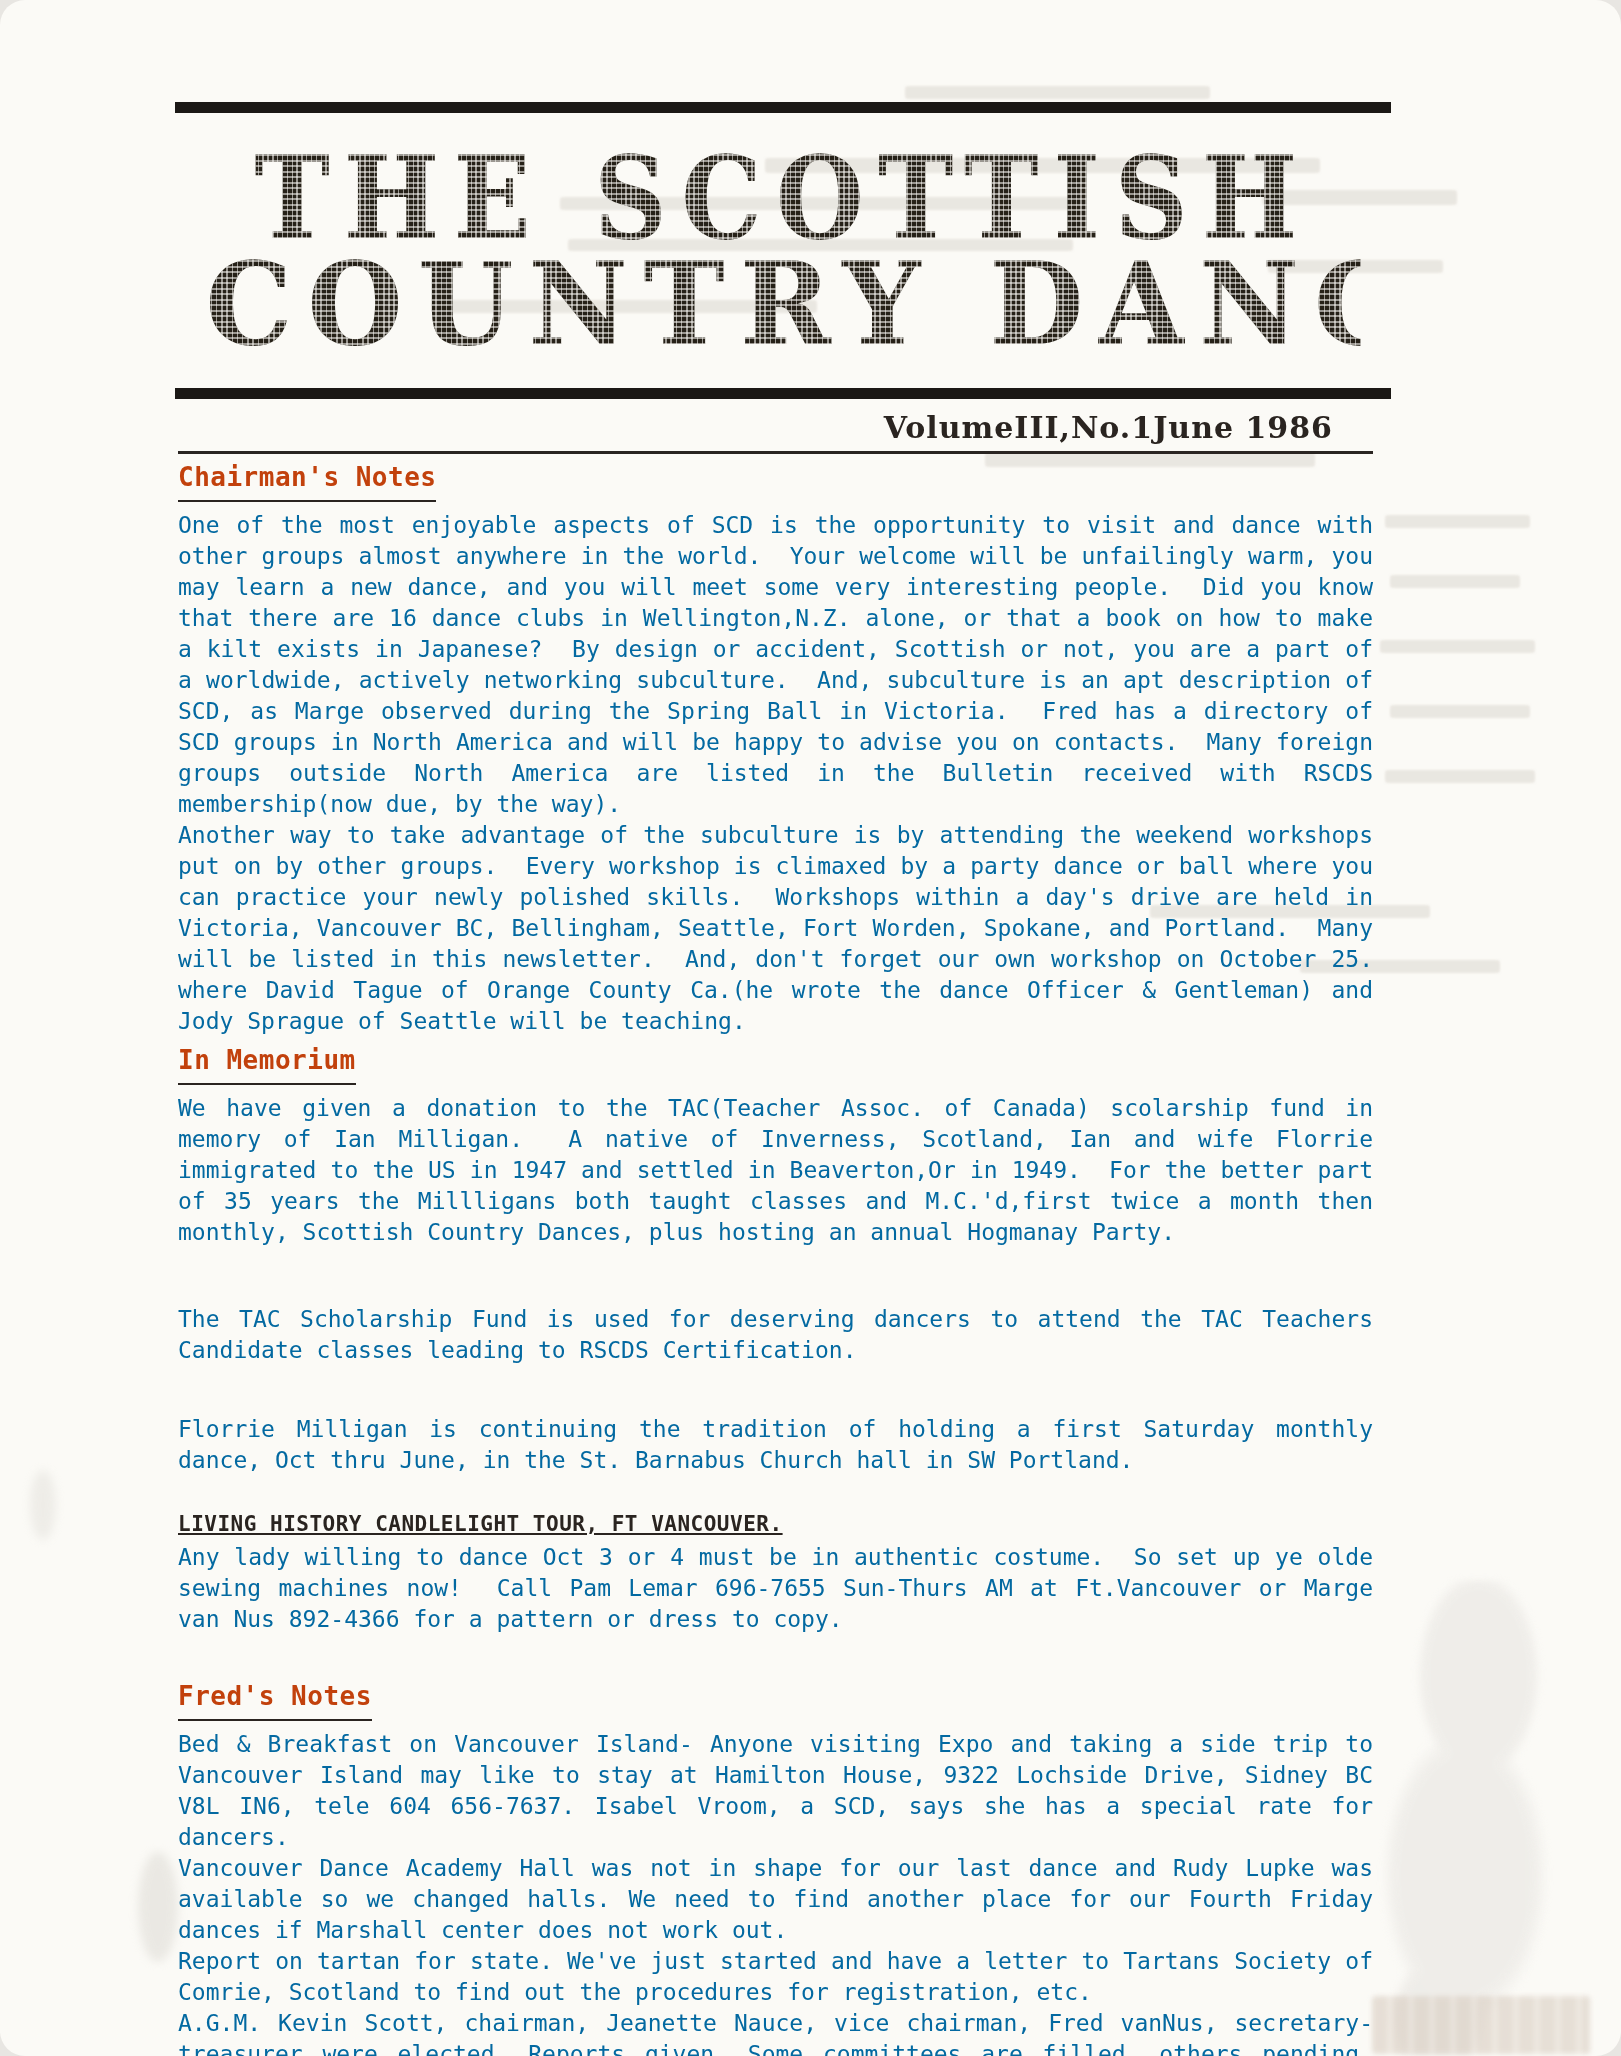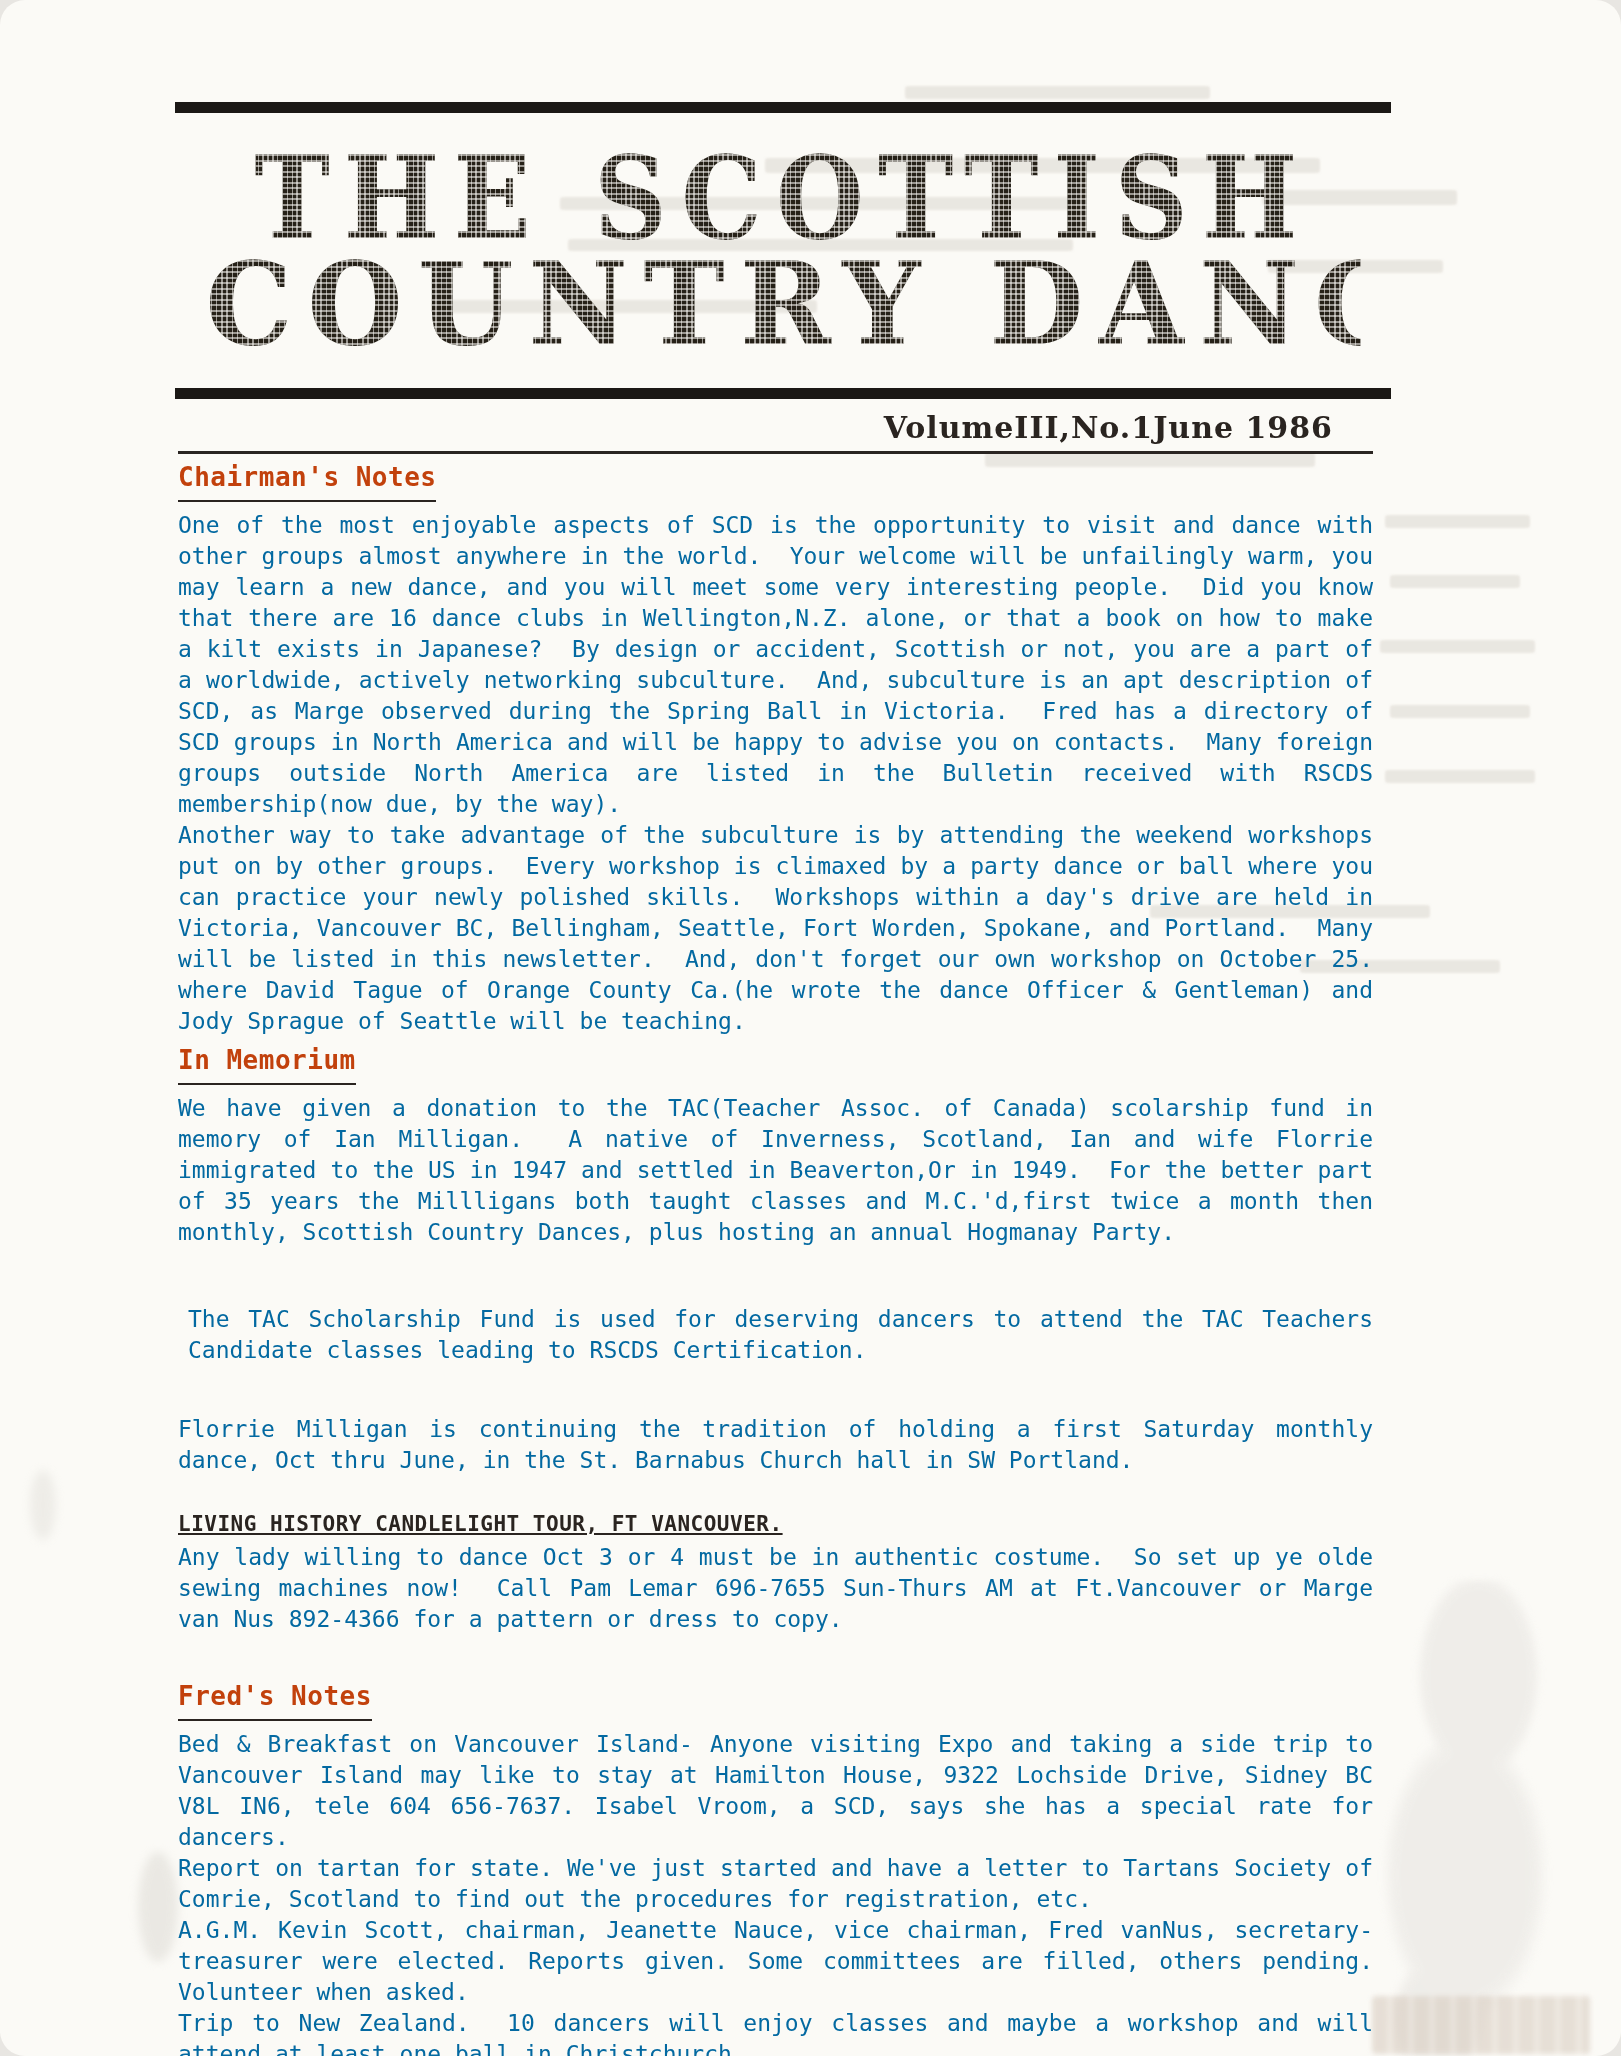--- a/index.html
+++ b/index.html
@@ -49,21 +49,21 @@
     display:table;
     border-bottom:2.5px solid #2a2420;padding-bottom:8px;
   }
   h3.caps{
     font-size:21px;font-weight:bold;margin:36px 0 6px;color:#2a2420;letter-spacing:.5px;text-decoration:underline;
   }
   p{
     margin:0;font-size:23px;line-height:31px;
     text-align:justify;white-space:pre-wrap;color:#0369a1;
   }
-  .gap-lg{margin-top:56px;margin-left:10px;}
+  .gap-lg{margin-top:56px;}
   .gap-md{margin-top:48px;}
   .gap-xl{margin-top:74px;}
   
   .ghost{
     position:absolute;background:#d9d5cd;opacity:.5;border-radius:3px;
     filter:blur(1.2px);
   }
   .ghost-figure{
     position:absolute;left:1330px;top:1580px;width:270px;height:476px;opacity:.8;
     background:
@@ -127,18 +127,19 @@
     <h2>In Memorium</h2>
     <p>We have given a donation to the TAC(Teacher Assoc. of Canada) scolarship fund in memory of Ian Milligan.  A native of Inverness, Scotland, Ian and wife Florrie immigrated to the US in 1947 and settled in Beaverton,Or in 1949.  For the better part of 35 years the Millligans both taught classes and M.C.'d,first twice a month then monthly, Scottish Country Dances, plus hosting an annual Hogmanay Party.</p>
     <p class="gap-lg">The TAC Scholarship Fund is used for deserving dancers to attend the TAC Teachers Candidate classes leading to RSCDS Certification.</p>
     <p class="gap-md">Florrie Milligan is continuing the tradition of holding a first Saturday monthly dance, Oct thru June, in the St. Barnabus Church hall in SW Portland.</p>
 
     <h3 class="caps">LIVING HISTORY CANDLELIGHT TOUR, FT VANCOUVER.</h3>
     <p>Any lady willing to dance Oct 3 or 4 must be in authentic costume.  So set up ye olde sewing machines now!  Call Pam Lemar 696-7655 Sun-Thurs AM at Ft.Vancouver or Marge van Nus 892-4366 for a pattern or dress to copy.</p>
 
     <h2 class="gap-xl" style="margin-top:46px;">Fred's Notes</h2>
     <p>Bed &amp; Breakfast on Vancouver Island- Anyone visiting Expo and taking a side trip to Vancouver Island may like to stay at Hamilton House, 9322 Lochside Drive, Sidney BC V8L IN6, tele 604 656-7637. Isabel Vroom, a SCD, says she has a special rate for dancers.</p>
+    <p>Vancouver Dance Academy Hall was not in shape for our last dance and Rudy Lupke was available so we changed halls. We need to find another place for our Fourth Friday dances if Marshall center does not work out.</p>
     <p>Report on tartan for state. We've just started and have a letter to Tartans Society of Comrie, Scotland to find out the procedures for registration, etc.</p>
     <p>A.G.M. Kevin Scott, chairman, Jeanette Nauce, vice chairman, Fred vanNus, secretary-treasurer were elected. Reports given. Some committees are filled, others pending. Volunteer when asked.</p>
     <p>Trip to New Zealand.  10 dancers will enjoy classes and maybe a workshop and will attend at least one ball in Christchurch.</p>
 
   </div>
 </div>
 
 </body></html>

